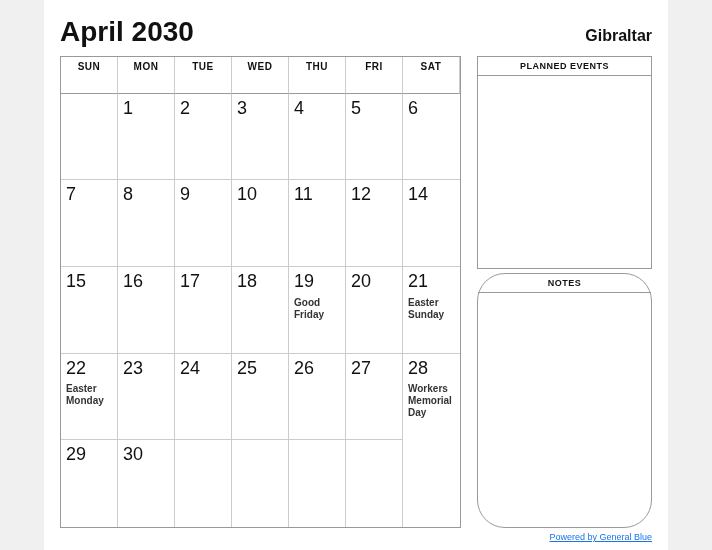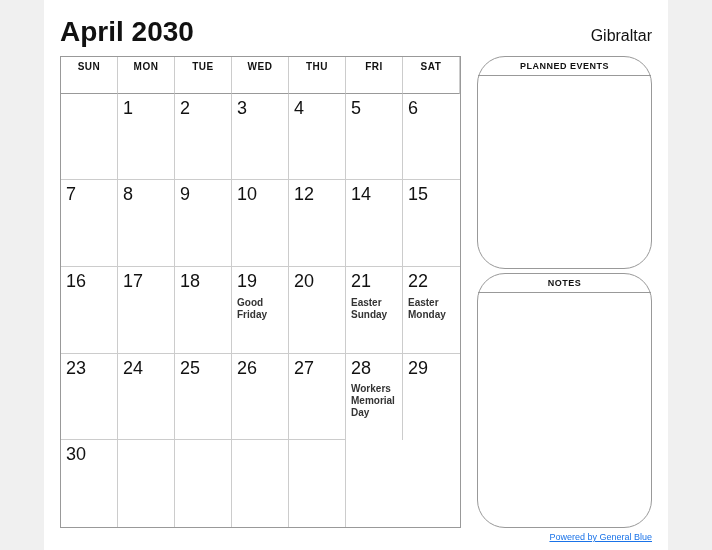--- a/index.html
+++ b/index.html
@@ -27,21 +27,21 @@
       align-items: baseline;
       margin-bottom: 8px;
     }
     .month-title {
       font-size: 28px;
       font-weight: bold;
       color: #111;
     }
     .region-title {
       font-size: 16px;
-      font-weight: normal;
+      font-weight: bold;
       color: #111;
     }
     .main-content {
       display: flex;
       flex: 1;
       gap: 16px;
     }
     .calendar-section {
       flex: 1;
       display: flex;
@@ -96,21 +96,20 @@
       gap: 0;
     }
     .sidebar-panel {
       border: 1px solid #999;
       display: flex;
       flex-direction: column;
     }
     .sidebar-panel.planned-events {
       flex: 1;
       margin-bottom: 4px;
-      border-radius: 28px;
     }
     .sidebar-panel.notes {
       flex: 1.2;
       border-radius: 28px;
     }
     .sidebar-panel-title {
       font-size: 9px;
       font-weight: bold;
       text-align: center;
       padding: 4px;
@@ -177,20 +176,23 @@
             <span class="day-num">7</span>
           </div>
         <div class="day-cell">
             <span class="day-num">8</span>
           </div>
         <div class="day-cell">
             <span class="day-num">9</span>
           </div>
         <div class="day-cell">
             <span class="day-num">10</span>
+          </div>
+        <div class="day-cell">
+            <span class="day-num">11</span>
           </div>
         <div class="day-cell">
             <span class="day-num">12</span>
           </div>
 
         <div class="day-cell">
             <span class="day-num">14</span>
           </div>
         <div class="day-cell">
             <span class="day-num">15</span>

